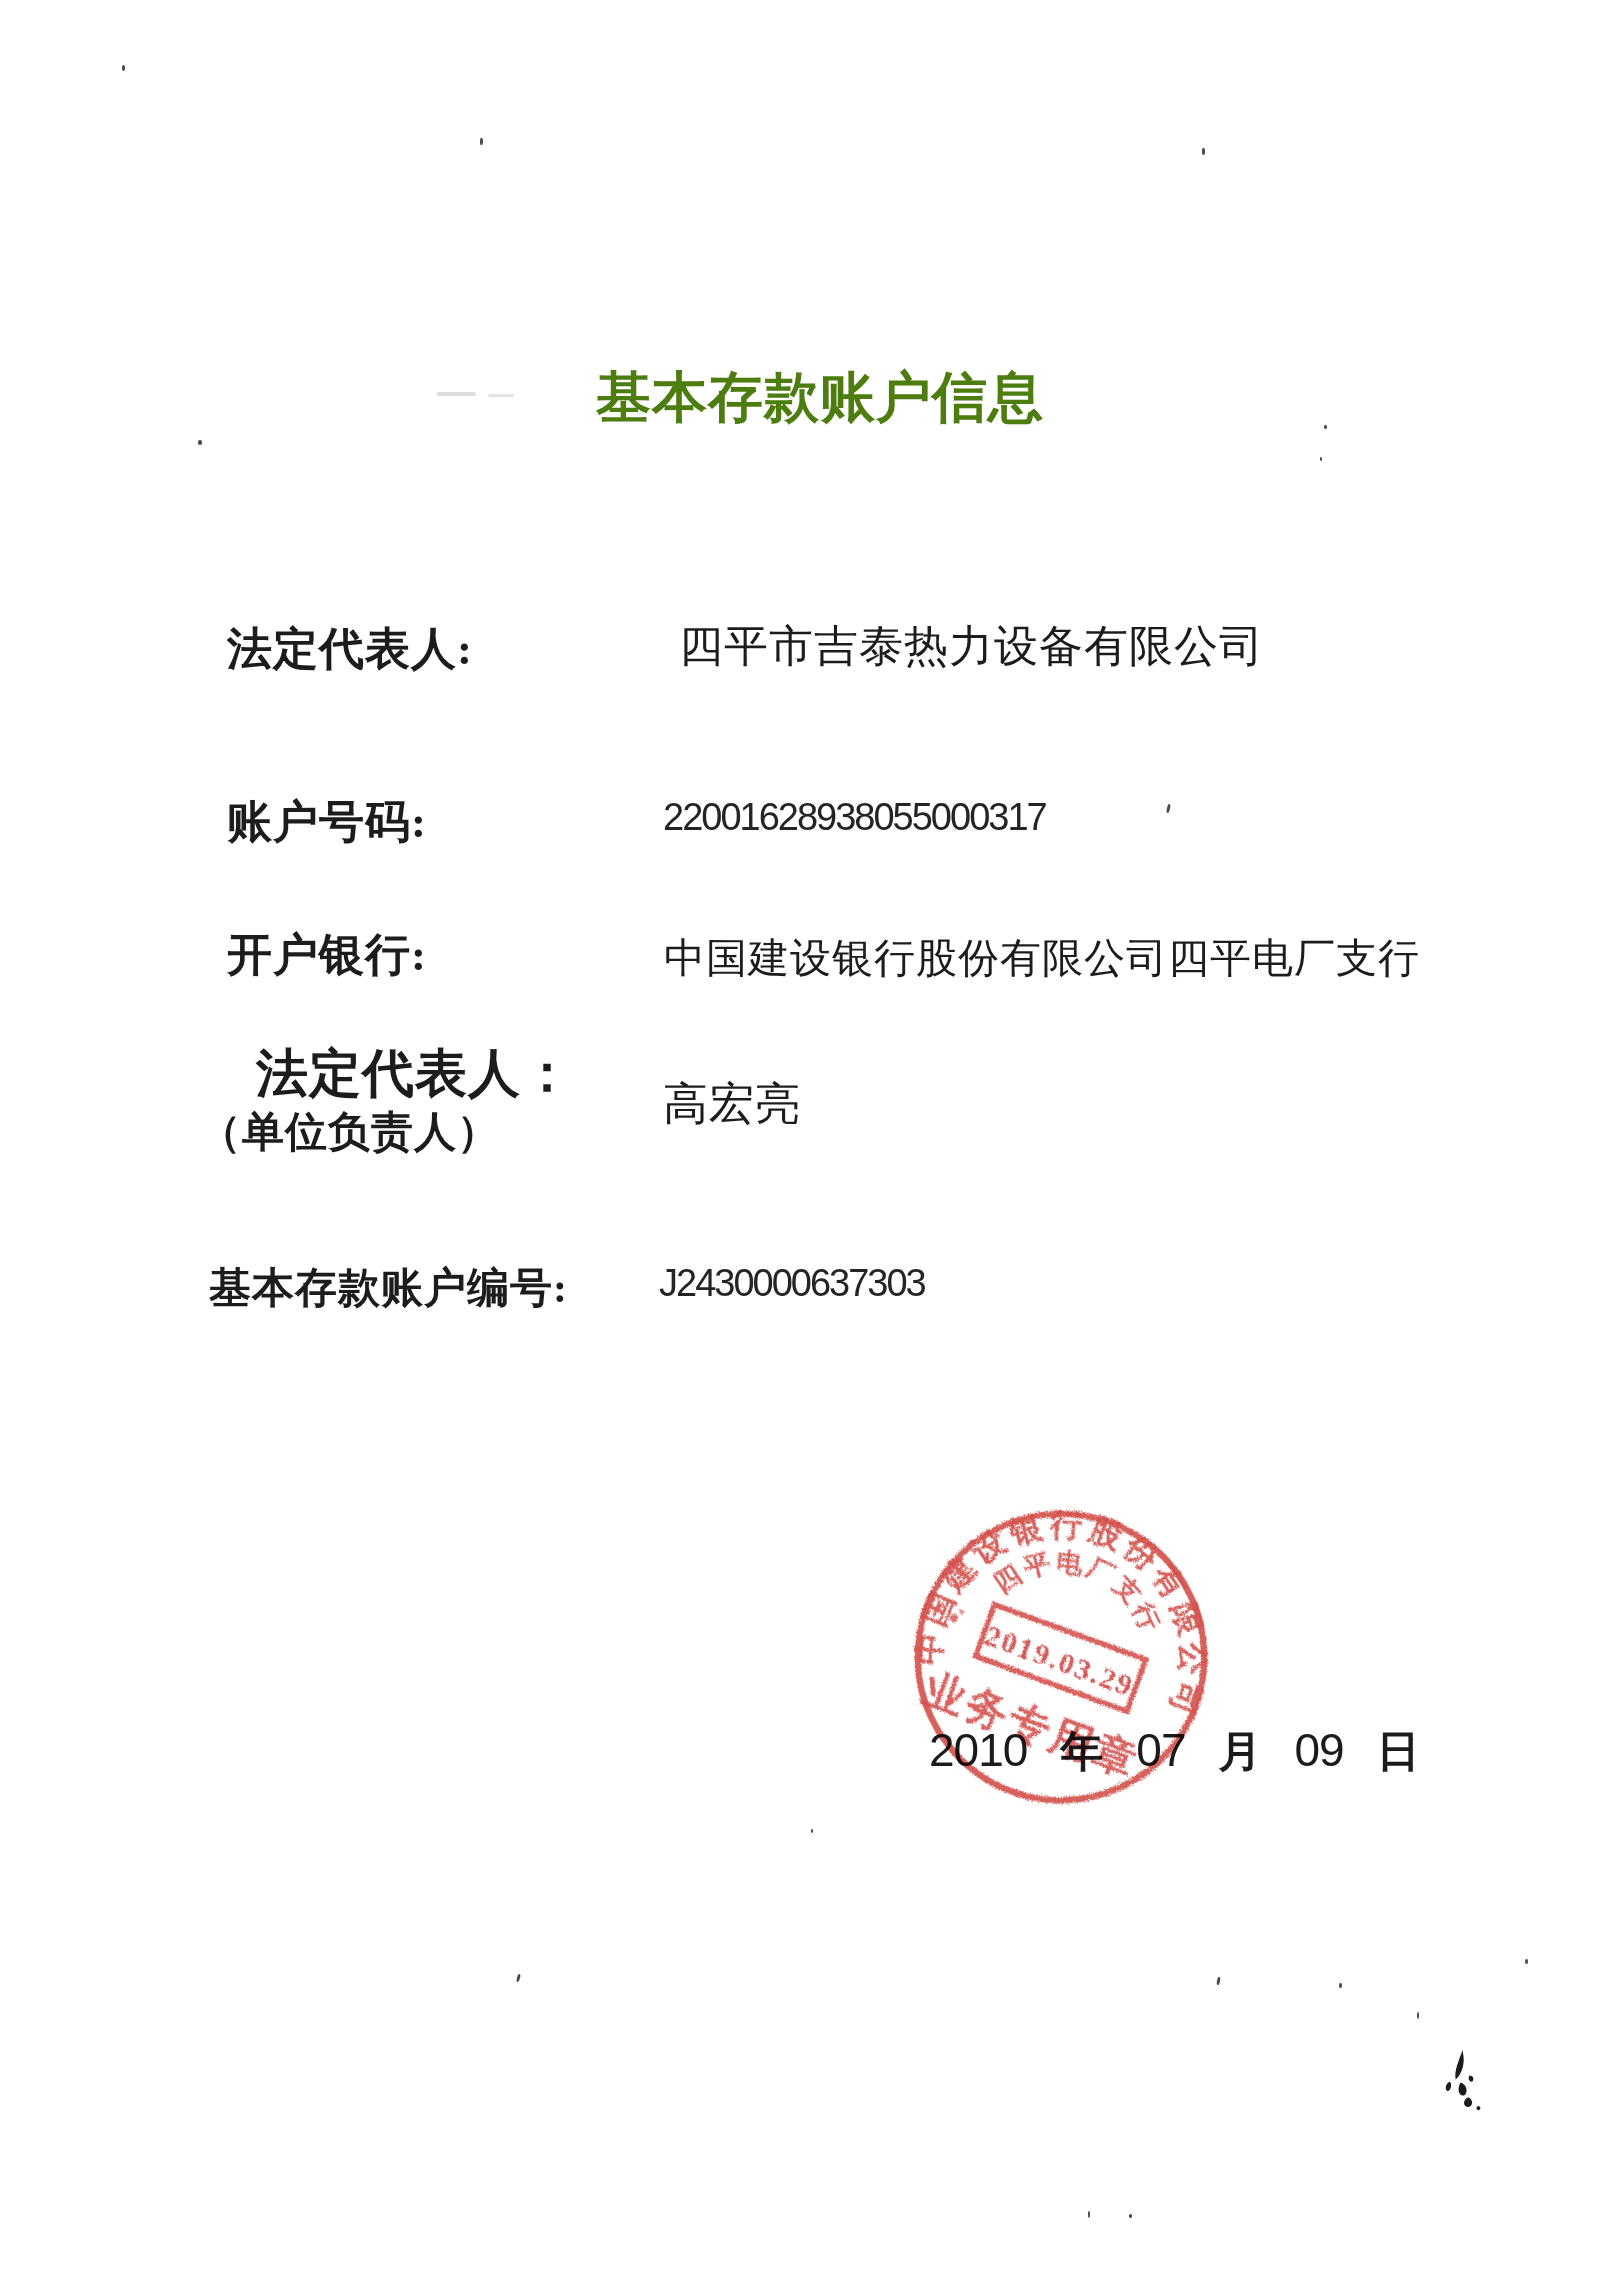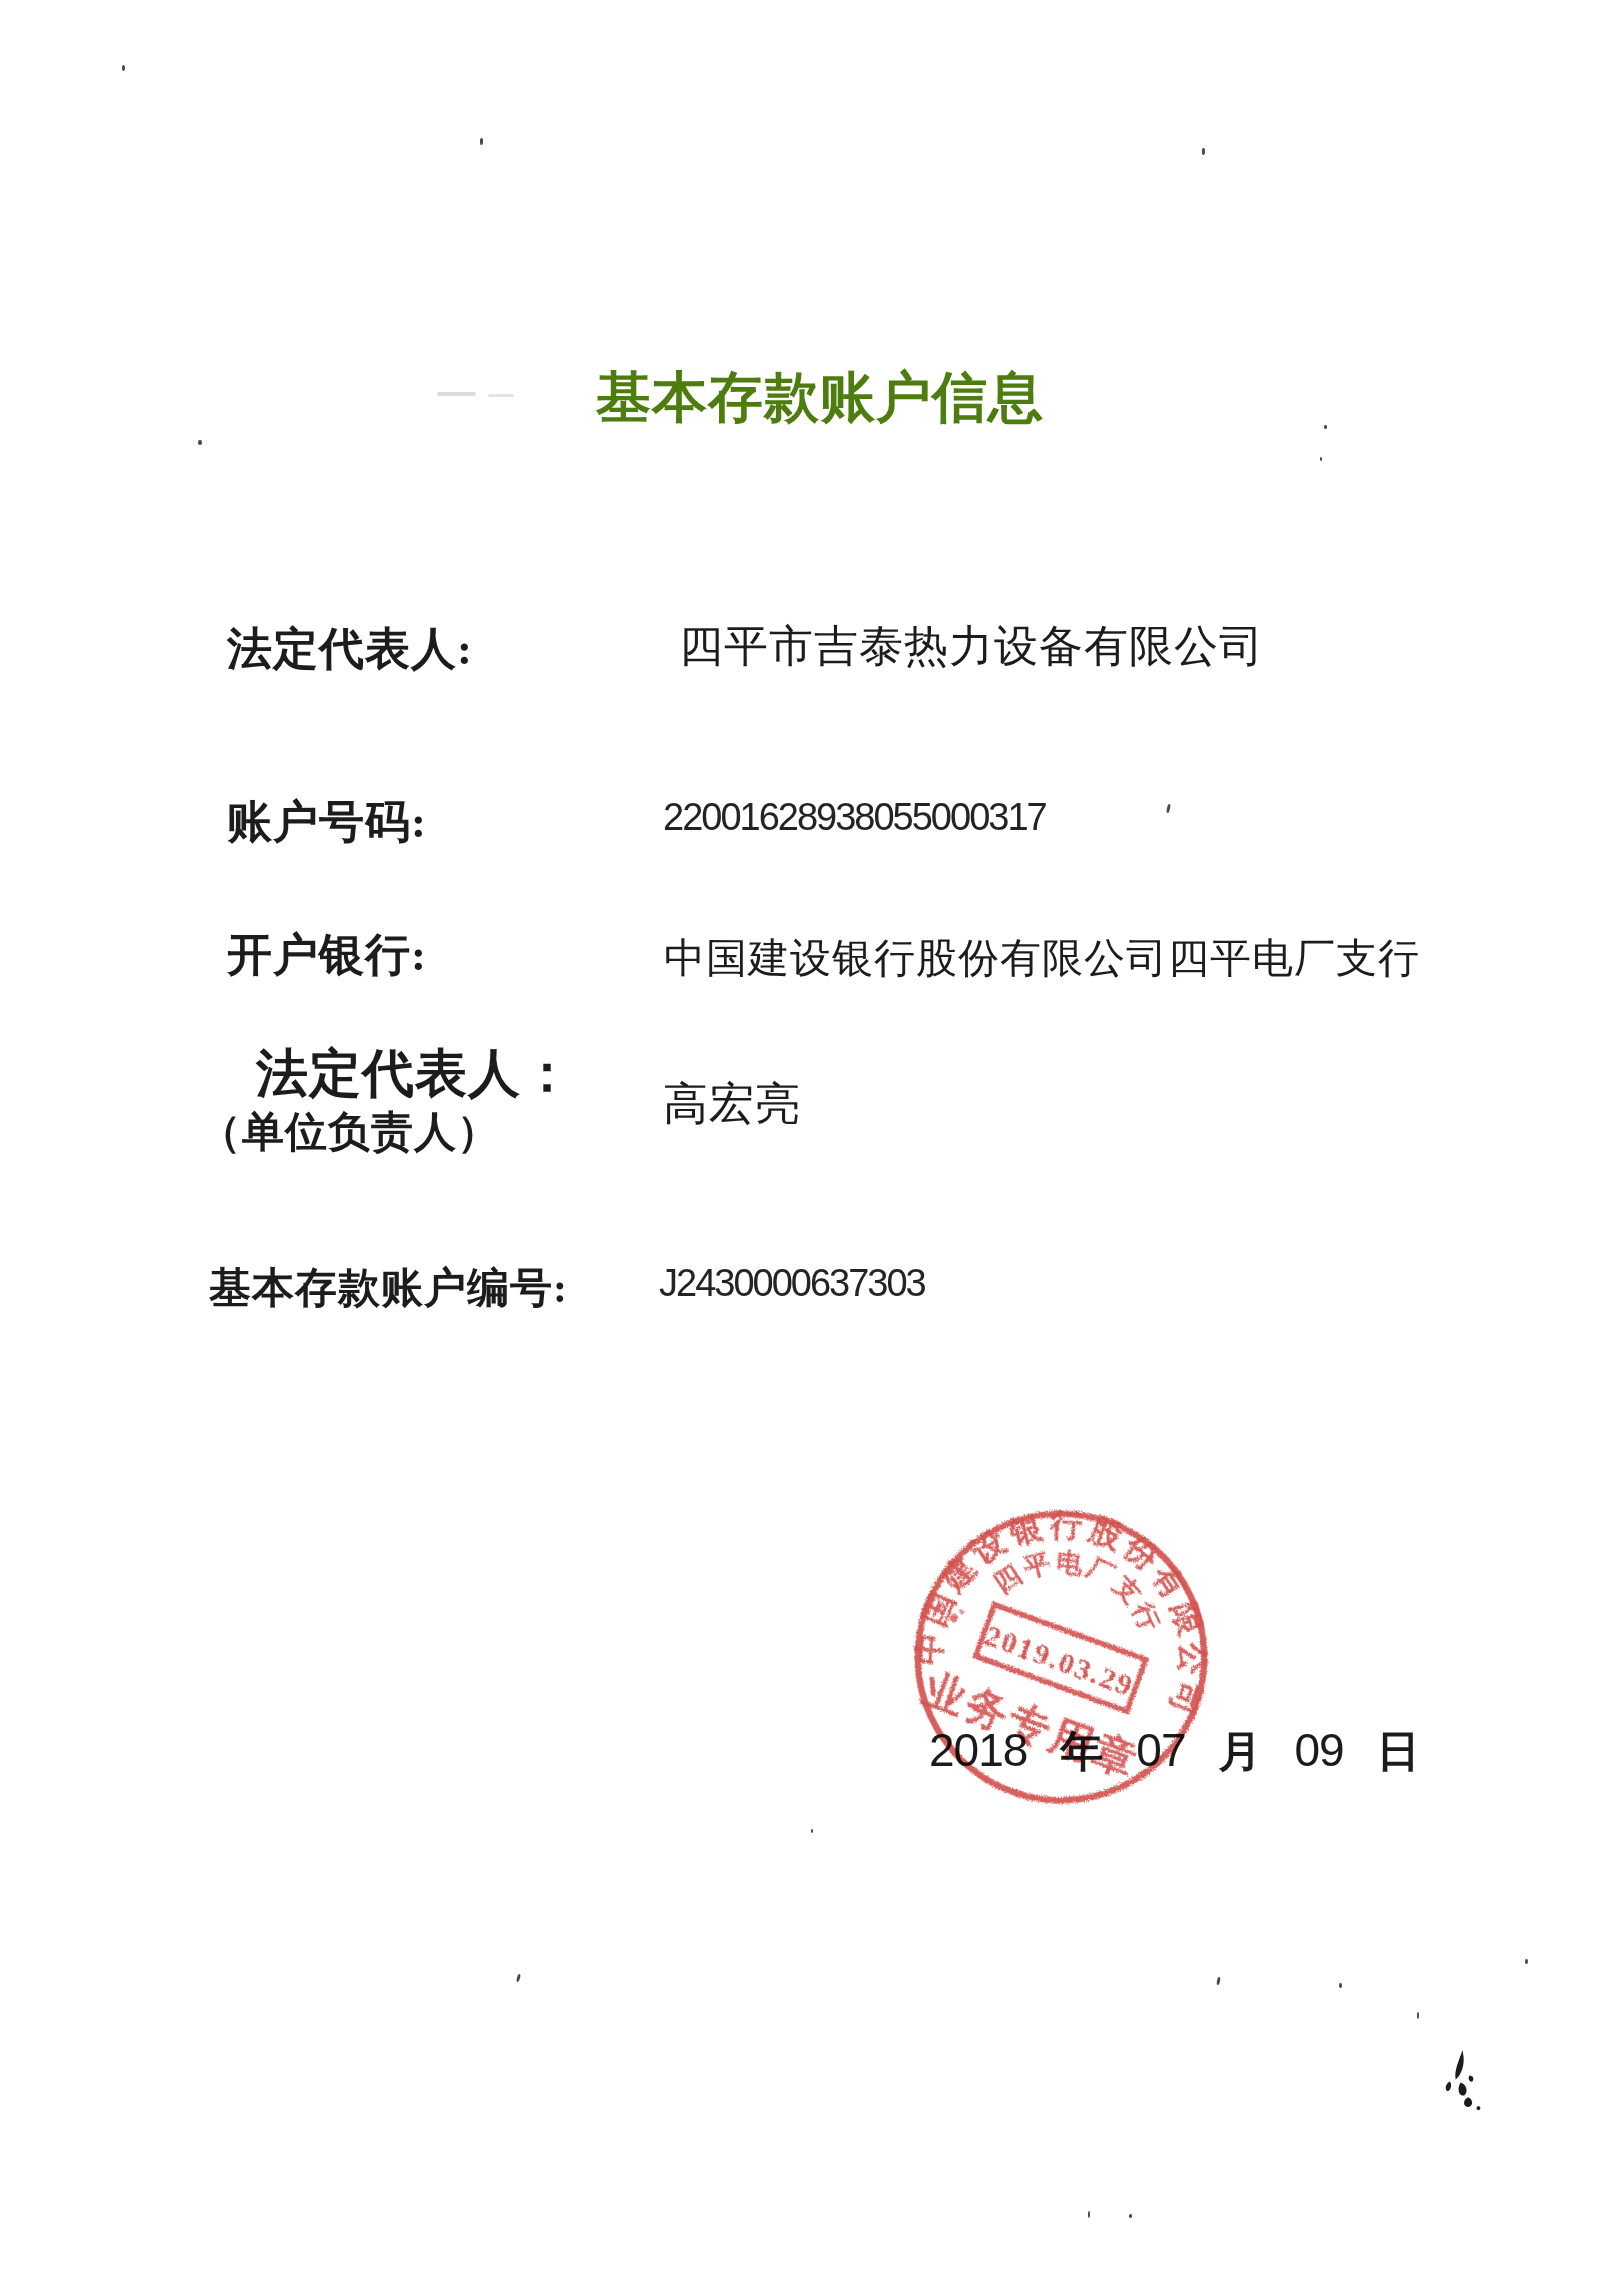--- a/index.html
+++ b/index.html
@@ -90,21 +90,21 @@
   <div class="abs field-value-cn" id="value-bank">中国建设银行股份有限公司四平电厂支行</div>
 
   <div class="abs field-label" id="label-legal-1">法定代表人：</div>
   <div class="abs field-label" id="label-legal-2">（单位负责人）</div>
   <div class="abs field-value-cn" id="value-legal">高宏亮</div>
 
   <div class="abs field-label" id="label-basic">基本存款账户编号:</div>
   <div class="abs field-value-num" id="value-basic">J2430000637303</div>
 
   <div id="issue-date" class="abs">
-    <span class="date-num">2018</span>
+    <span class="date-num">2010</span>
     <span class="date-unit">年</span>
     <span class="date-num">07</span>
     <span class="date-unit">月</span>
     <span class="date-num">09</span>
     <span class="date-unit">日</span>
   </div>
 
   <div id="seal" class="abs">
     <svg width="318" height="318" viewBox="0 0 324 324">
       <defs>

